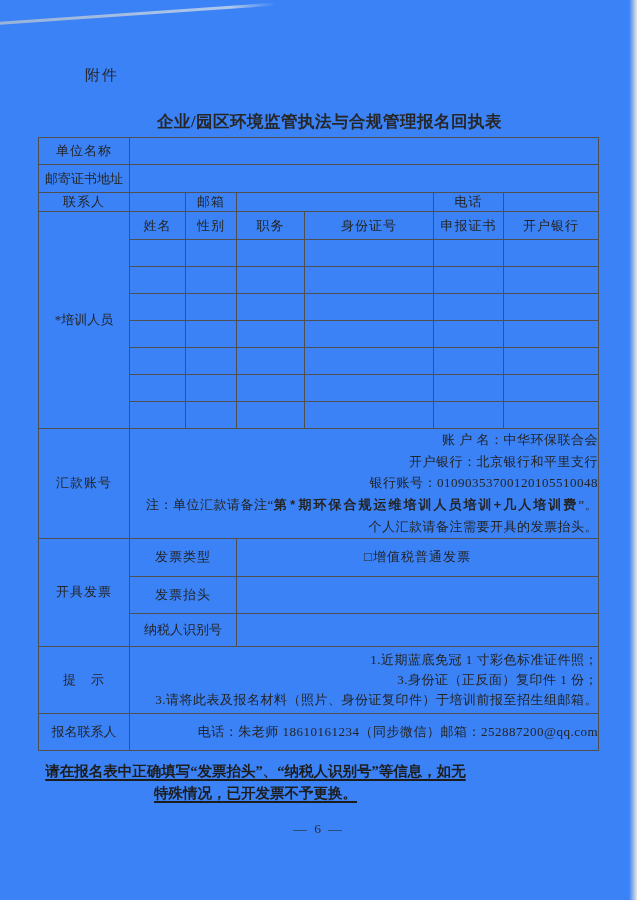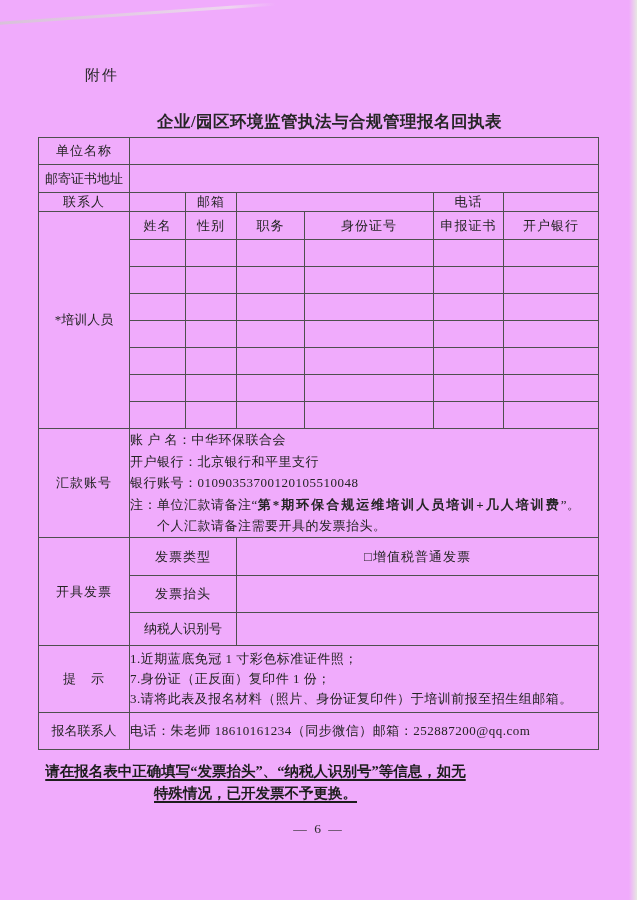--- a/index.html
+++ b/index.html
@@ -4,21 +4,21 @@
 <style>
   html,body{margin:0;padding:0;}
   body{
     width:637px;height:900px;
     background:#f2f2ef;
     font-family:"Liberation Serif","DejaVu Serif",serif;
   }
   .page{
     position:relative;
     width:637px;height:900px;
-    background:#f0abfc;
+    background:#3b82f6;
     overflow:hidden;
     color:#262626;
   }
   .scan-streak{
     position:absolute;top:13px;left:-24px;width:300px;height:3px;
     background:linear-gradient(to right,#c9c9c4,#ecece8 85%,transparent);
     transform:rotate(-4deg);opacity:.65;border-radius:2px;
   }
   .edge-shade{
     position:absolute;top:0;right:0;width:8px;height:900px;
@@ -36,27 +36,27 @@
     position:absolute;left:38px;top:137px;
     border-collapse:collapse;table-layout:fixed;width:560px;
     font-size:13px;color:#242424;border-radius:12px;
   }
   table.form-table td{
     border:1px solid #4f4f4f;
     padding:0;vertical-align:middle;
     overflow:hidden;
   }
   td.lbl{text-align:center;letter-spacing:1px;}
-  td.content{text-align:left;padding:3px 9px;letter-spacing:.5px;}
+  td.content{text-align:right;padding:3px 9px;letter-spacing:.5px;}
   td.blank{background:transparent;}
   .h27{height:27px}.h28{height:28px}.h25{height:15px}
   tr.trainee-empty{height:27px}
   .h109{height:109px}.h38{height:38px}.h37{height:37px}.h33{height:33px}.h67{height:67px}
   .remit div{line-height:21.5px;}
-  .remit .bold-seg{font-weight:bold;letter-spacing:2px;}
+  .remit .bold-seg{font-weight:bold;letter-spacing:2px;font-family:Liberation Mono, monospace;}
   .remit .indent{padding-left:27px;}
   .tips div{line-height:20px;}
   .footer-note{
     position:absolute;left:0;top:761px;width:511px;
     text-align:center;font-weight:bold;font-size:14.5px;line-height:21.5px;
     color:#1d1d1d;
   }
   .footer-note .u{text-decoration:underline;text-underline-offset:3px;text-decoration-thickness:1.5px;}
   .pageno{
     position:absolute;left:0;top:821px;width:637px;
@@ -186,21 +186,21 @@
         <td class="blank" colspan="4"></td>
       </tr>
       <tr class="h33">
         <td class="lbl" colspan="2" style="letter-spacing:0;">纳税人识别号</td>
         <td class="blank" colspan="4"></td>
       </tr>
       <tr class="h67">
         <td class="lbl">提　示</td>
         <td class="content tips" colspan="6">
           <div>1.近期蓝底免冠 1 寸彩色标准证件照；</div>
-          <div>7.身份证（正反面）复印件 1 份；</div>
+          <div>3.身份证（正反面）复印件 1 份；</div>
           <div>3.请将此表及报名材料（照片、身份证复印件）于培训前报至招生组邮箱。</div>
         </td>
       </tr>
       <tr class="h37">
         <td class="lbl" style="letter-spacing:0;">报名联系人</td>
         <td class="content" colspan="6">电话：朱老师 18610161234（同步微信）邮箱：252887200@qq.com</td>
       </tr>
     </tbody>
   </table>
 

